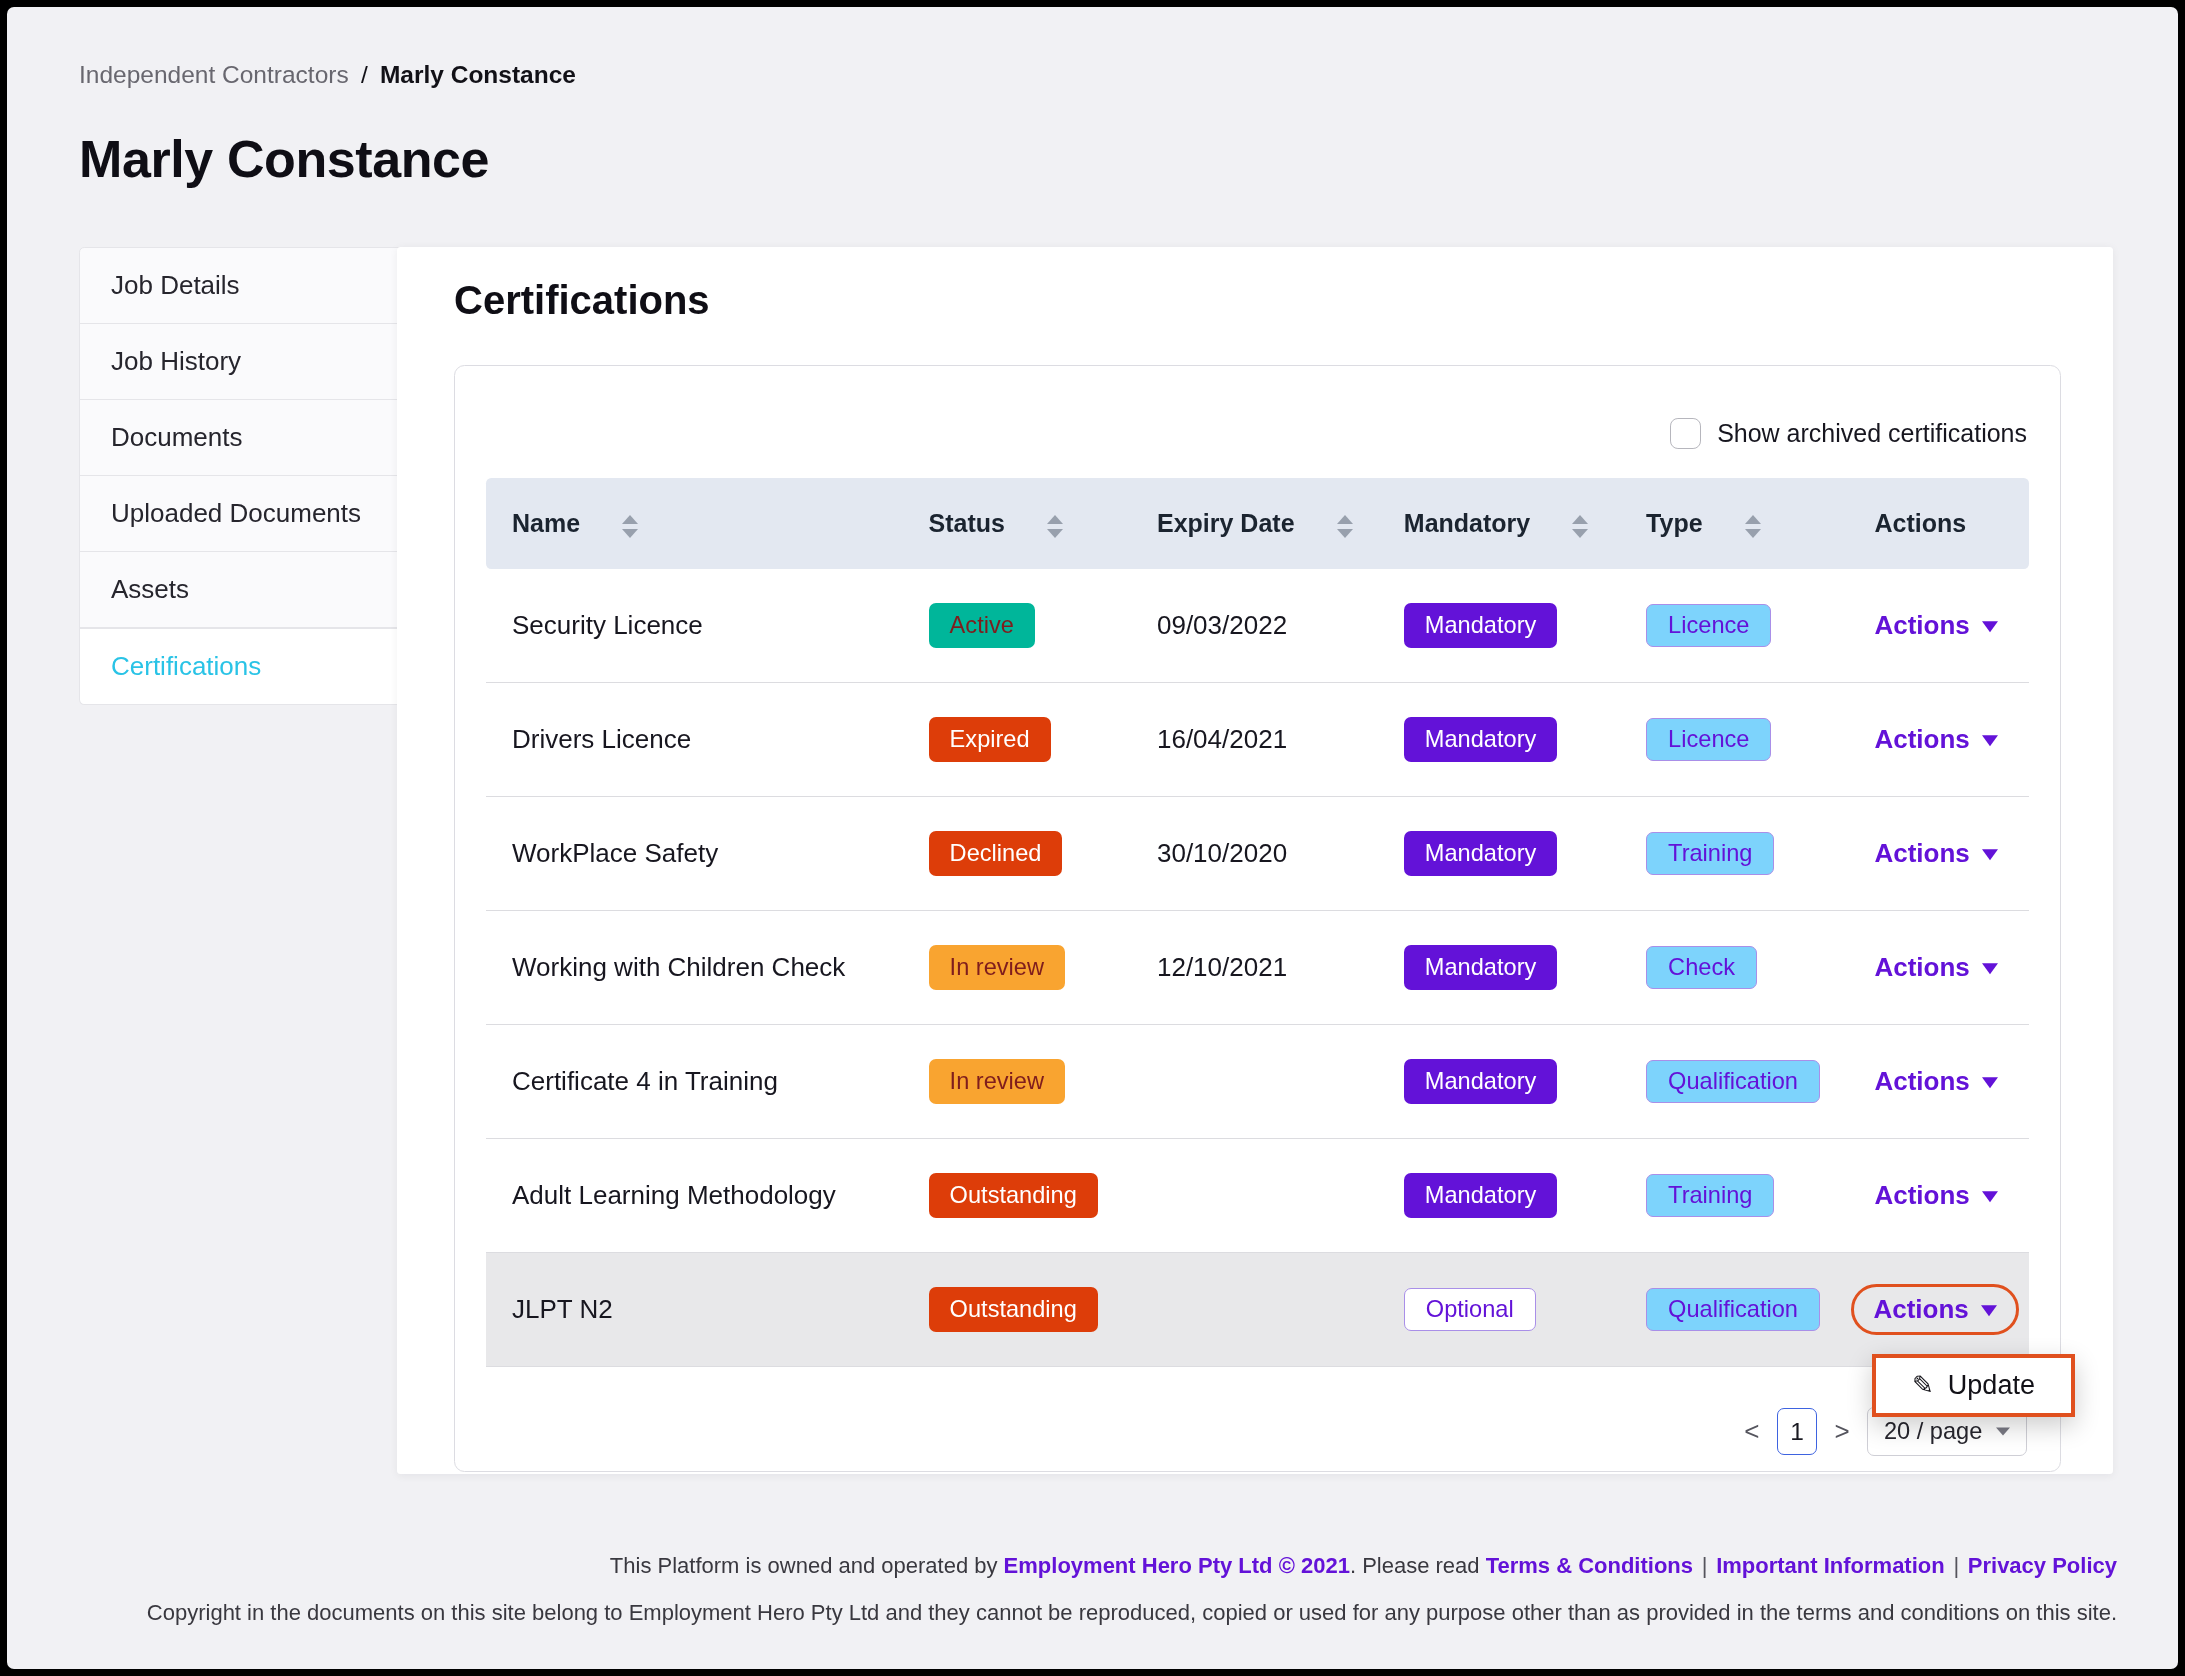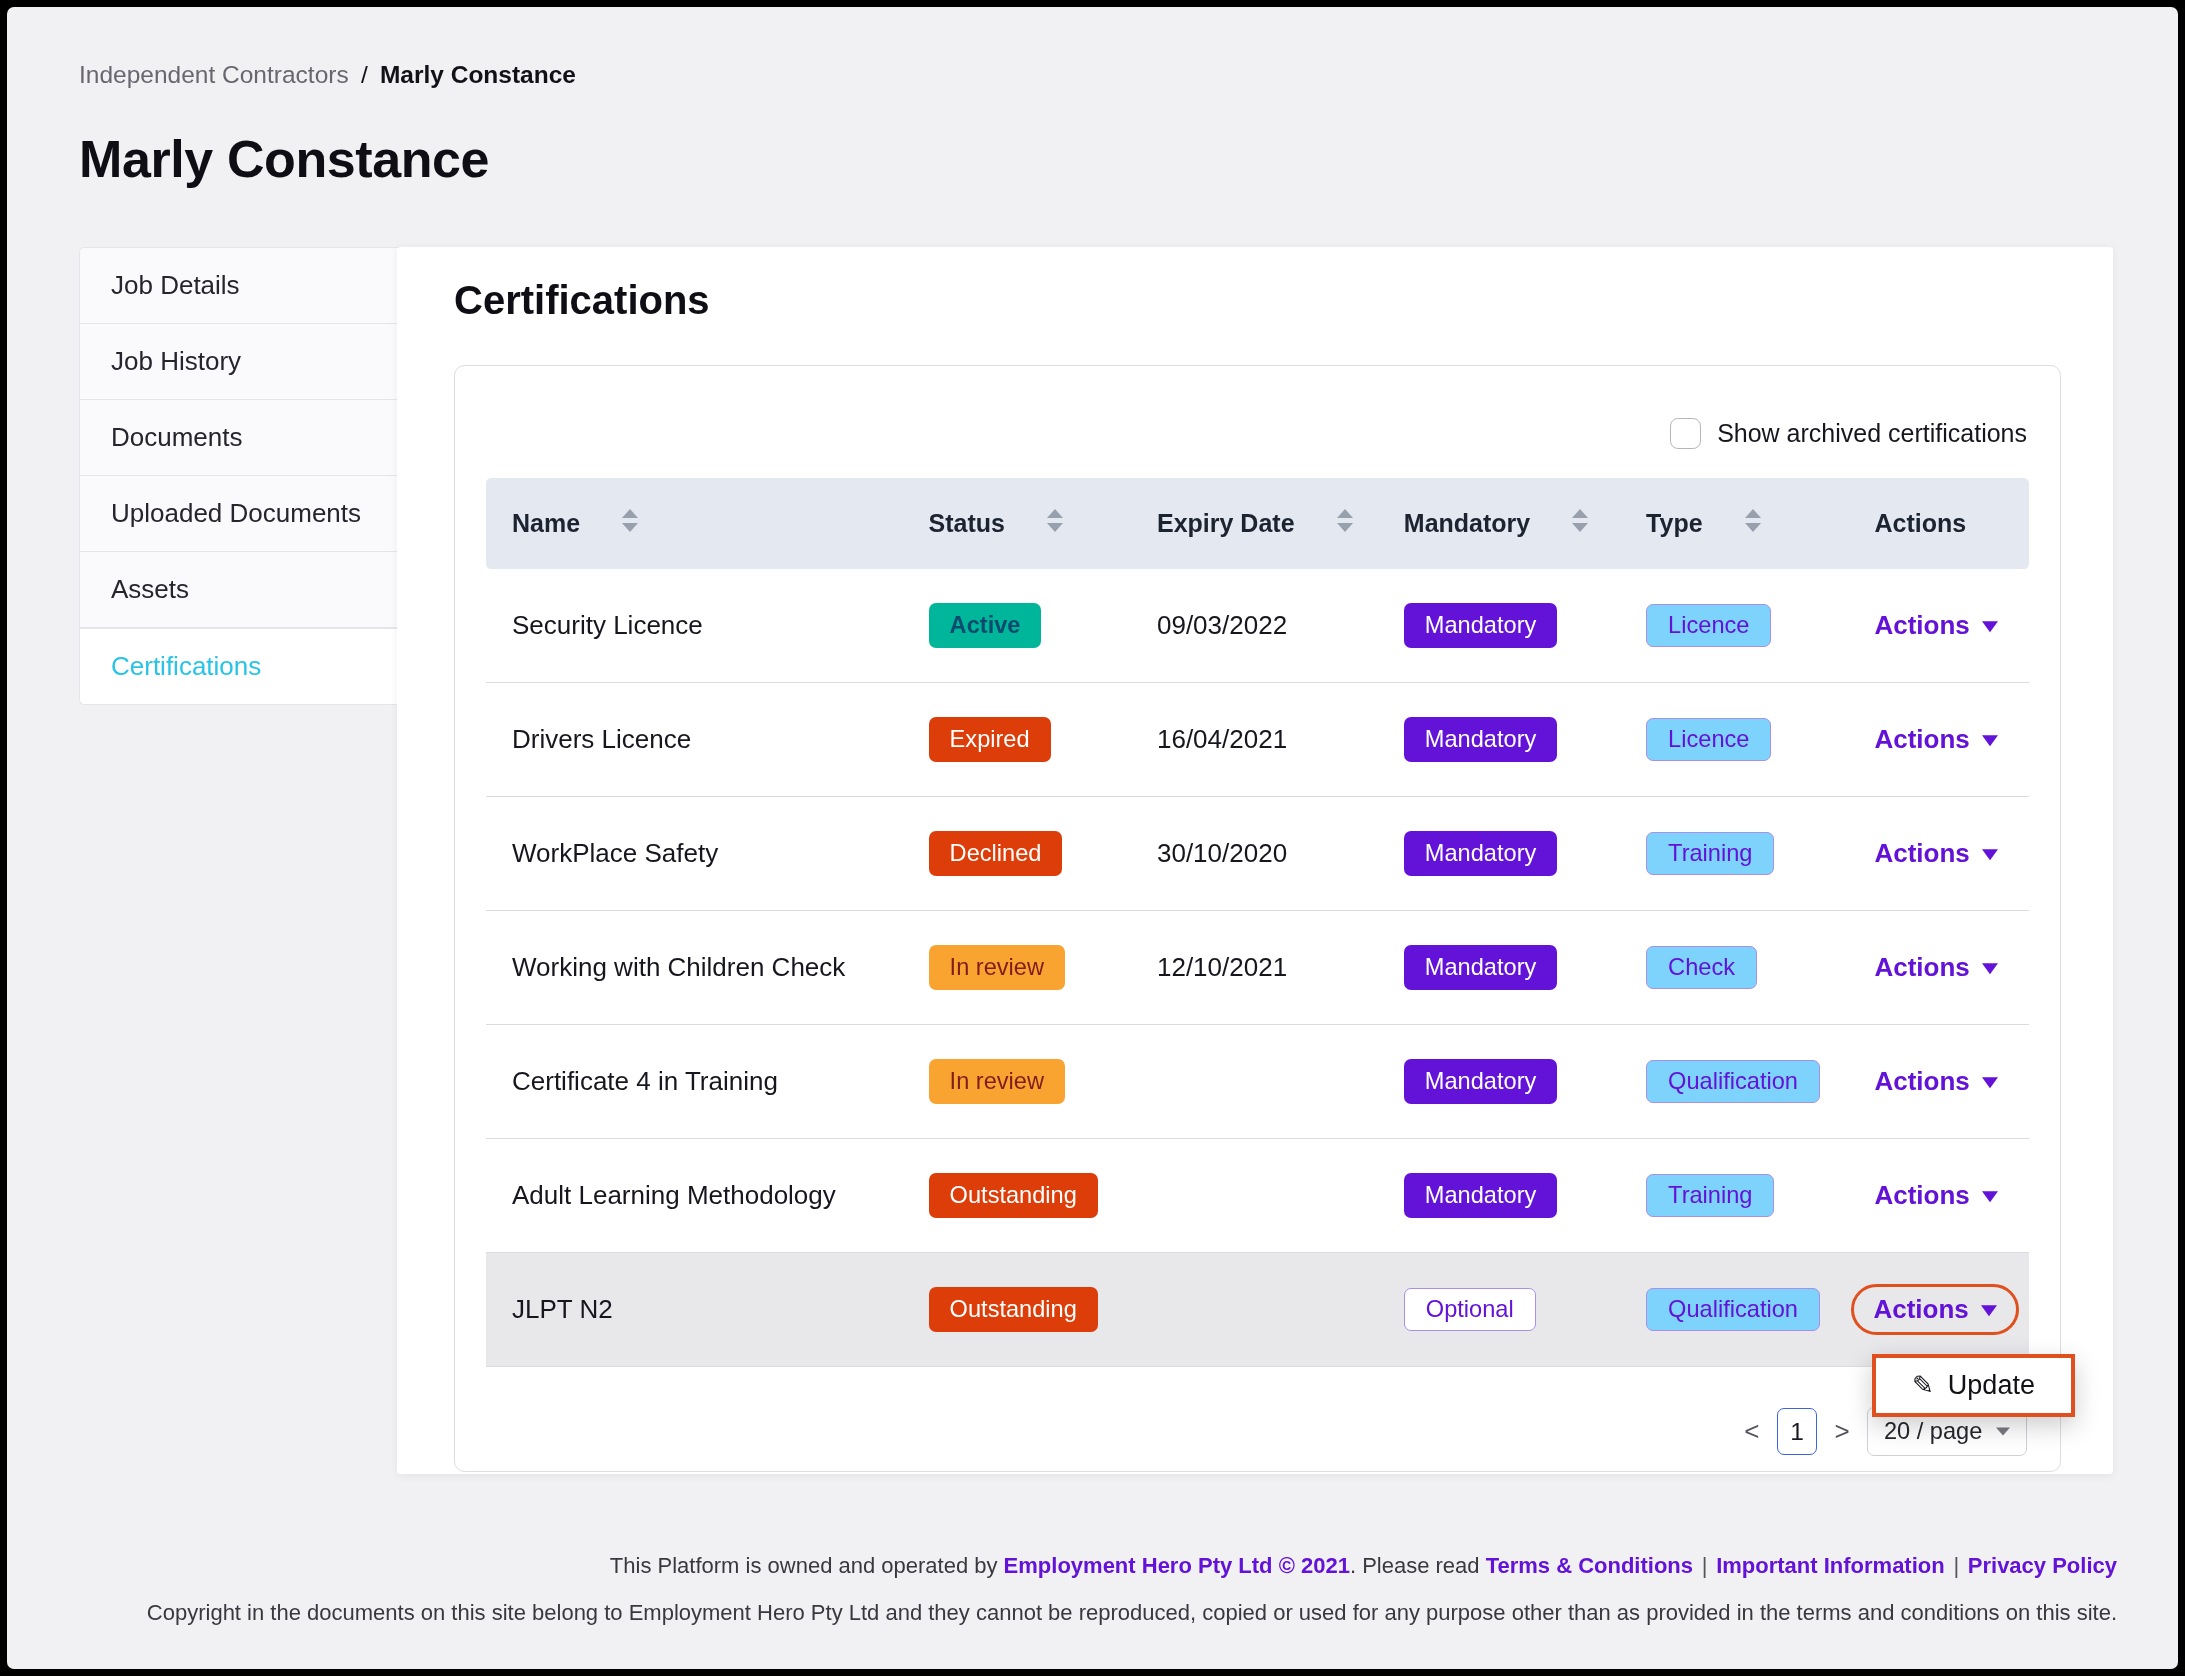--- a/index.html
+++ b/index.html
@@ -29,31 +29,31 @@
                 border:0.9px solid #dcdce2; border-radius:10.5px; background:#fff;margin-top:24px; }
 
   .archived-row { position:absolute; top:52px; right:33px; display:flex; align-items:center; gap:15.7px; }
   .cbx { width:31px; height:31px; border:1.7px solid #b6b6bd; border-radius:7.9px; background:#fff; cursor:pointer; }
   .archived-label { font-size:25px; color:#17161f; }
 
   
   .table { position:absolute; left:31px; right:31px; top:112px; }
   .thead, .trow { display:grid; grid-template-columns:27% 14.8% 16% 15.7% 14.8% 11.7%; align-items:center; }
   .thead { height:91px; background:var(--header_bg,#e3e8f1); border-radius:5.2px; }
-  .hcell { display:flex; align-items:flex-start; padding-left:26px; font-size:25px; font-weight:700; color:#1b2430; cursor:pointer;gap:28px; }
+  .hcell { display:flex; align-items:flex-end; padding-left:26px; font-size:25px; font-weight:700; color:#1b2430; cursor:pointer;gap:28px; }
   .sort { display:inline-flex; flex-direction:column; gap:5.2px; margin-left:14px; }
   .sort i { display:block; width:0; height:0; border-left:8.7px solid transparent; border-right:8.7px solid transparent; }
   .sort .up { border-bottom:9.6px solid #98a0ad; }
   .sort .dn { border-top:9.6px solid #98a0ad; }
   .trow { height:114px; border-bottom:0.9px solid #dcdce0; font-size:26px; color:#17161f; }
   .trow.hl { background:#e8e8ea; }
   .tcell { padding-left:26px; }
 
   .badge { display:inline-block; font-size:23.6px; border-radius:7px; padding:8.7px 21px; font-weight:500; white-space:nowrap; }
-  .b-teal   { background:var(--active,#00b69a); color:#0c4a6e;font-weight:bold; }
+  .b-teal   { background:var(--active,#00b69a); color:#7f1d1d; }
   .b-red    { background:var(--danger,#dd3d09); color:#fff; }
   .b-orange { background:var(--warning,#f9a430); color:#7f1d1d; }
   .b-purple { background:var(--accent,#6312d8); color:#fff; }
   .b-outline       { background:#7dd3fc; color:var(--accent,#6312d8); border:1.7px solid #a98fe8; padding:7px 21px; }
   .b-outline-white { background:#fff;    color:var(--accent,#6312d8); border:1.7px solid #a98fe8; padding:7px 21px; }
 
   .actions { display:inline-flex; align-items:center; color:var(--accent,#6312d8); font-weight:700; font-size:26px; cursor:pointer; }
   .caret { width:0; height:0; border:8.7px solid transparent; border-top:11.4px solid var(--accent,#6312d8); margin-left:12.2px; transform:translateY(5.2px); }
   .oval { display:inline-flex; align-items:center; border:3.5px solid var(--annotation,#e0501e); border-radius:873px; padding:7px 19px; margin-left:-23px; }
 

